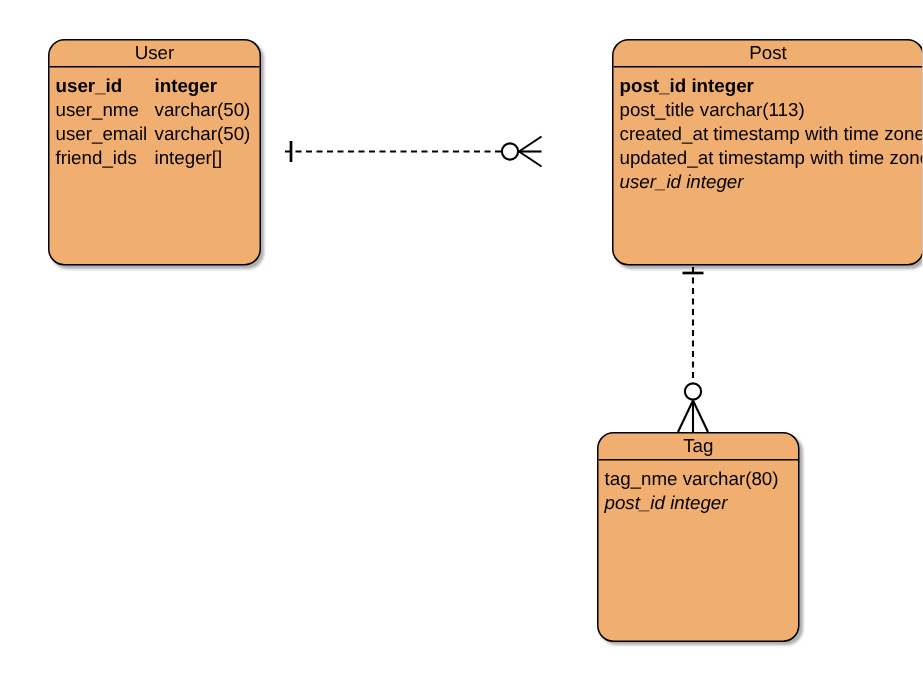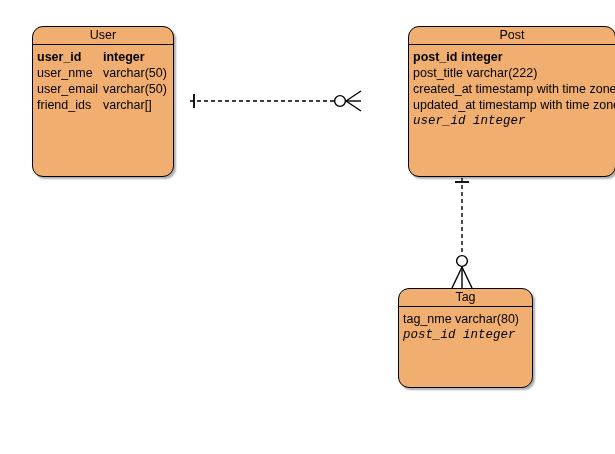--- a/index.html
+++ b/index.html
@@ -63,21 +63,21 @@
     width: 66px;
     flex: 0 0 66px;
   }
   .attr-row.cols .attr-type {
     display: inline-block;
   }
   .attr-row.single .attr-text {
     display: inline-block;
   }
   .attr-row.pk { font-weight: bold; }
-  .attr-row.fk { font-style: italic; font-family: Liberation Mono, monospace; }
+  .attr-row.fk { font-style: italic; }
 
   
   .connector {
     position: absolute;
     overflow: visible;
   }
   .connector svg { display: block; overflow: visible; }
 </style>
 </head>
 <body>
@@ -98,50 +98,50 @@
         <span class="attr-type">varchar(50)</span>
       </div>
 
       <div class="attr-row cols">
         <span class="attr-name">user_email</span>
         <span class="attr-type">varchar(50)</span>
       </div>
 
       <div class="attr-row cols">
         <span class="attr-name">friend_ids</span>
-        <span class="attr-type">varchar[]</span>
+        <span class="attr-type">integer[]</span>
       </div>
 
     </div>
   </div>
 
   <div class="entity" id="entity-post" style="left: 360px; top: 26px; width: 208px; height: 151px; background: rgb(240, 174, 112); border-color: rgb(0, 0, 0); margin-left: 48px;">
     <div class="entity-header">Post</div>
     <div class="entity-body">
 
       <div class="attr-row single pk">
         <span class="attr-text">post_id integer</span>
       </div>
       <div class="attr-row single">
-        <span class="attr-text">post_title varchar(222)</span>
+        <span class="attr-text">post_title varchar(113)</span>
       </div>
       <div class="attr-row single">
         <span class="attr-text">created_at timestamp with time zone</span>
       </div>
       <div class="attr-row single">
         <span class="attr-text">updated_at timestamp with time zone</span>
       </div>
       <div class="attr-row single fk">
         <span class="attr-text">user_id integer</span>
       </div>
 
     </div>
   </div>
 
-  <div class="entity" id="entity-tag" style="left: 398px; top: 288px; width: 135px; height: 100px; background: rgb(240, 174, 112); border-color: rgb(0, 0, 0);">
+  <div class="entity" id="entity-tag" style="left: 398px; top: 288px; width: 135px; height: 140px; background: rgb(240, 174, 112); border-color: rgb(0, 0, 0);">
     <div class="entity-header">Tag</div>
     <div class="entity-body">
 
       <div class="attr-row single">
         <span class="attr-text">tag_nme varchar(80)</span>
       </div>
       <div class="attr-row single fk">
         <span class="attr-text">post_id integer</span>
       </div>
 

